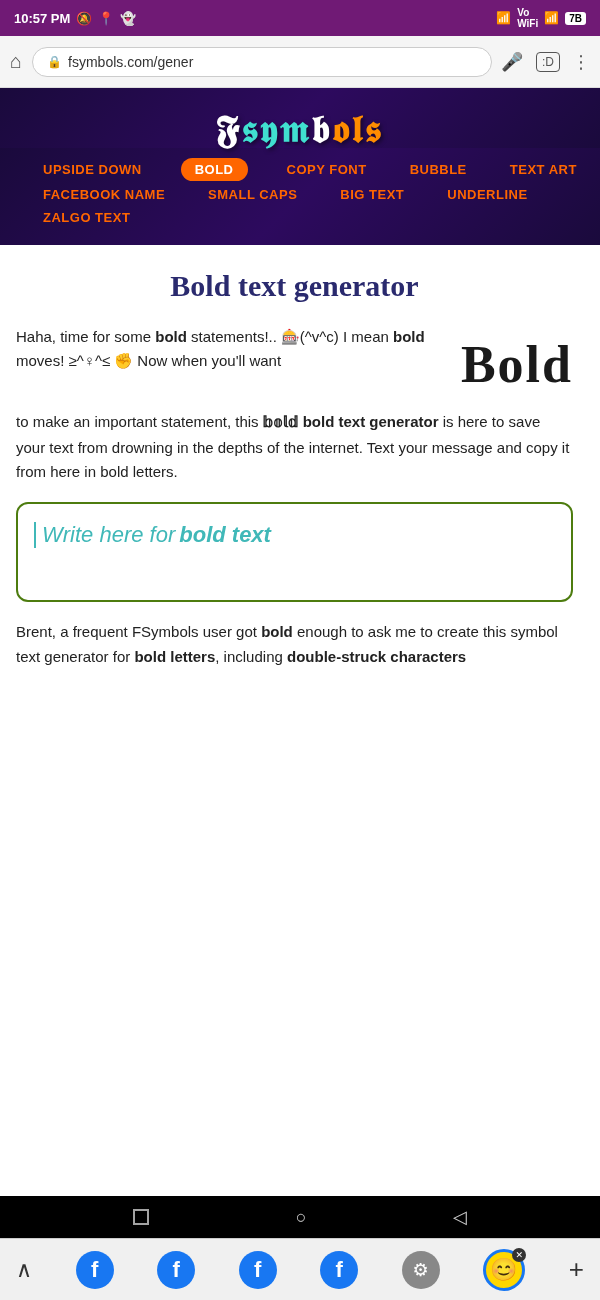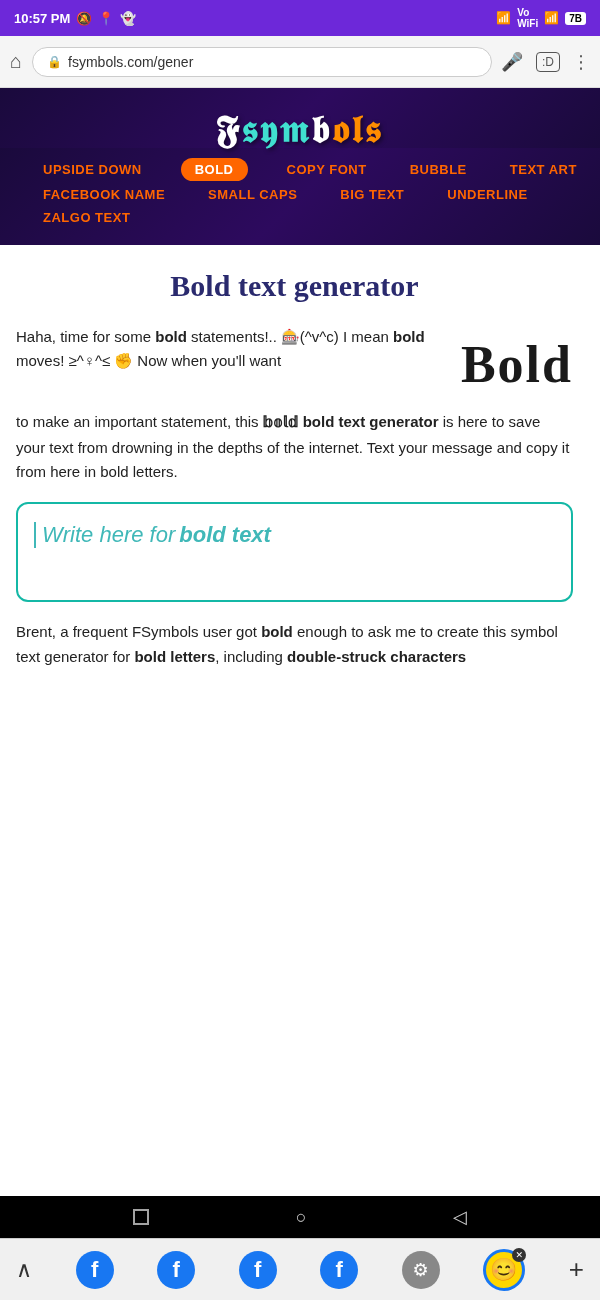--- a/index.html
+++ b/index.html
@@ -7,21 +7,21 @@
     body {
       width: 600px;
       min-height: 1300px;
       font-family: Arial, sans-serif;
       background: #fff;
       overflow-x: hidden;
     }
 
     
     .status-bar {
-      background: #6d28d9;
+      background: #701a75;
       color: #fff;
       display: flex;
       justify-content: space-between;
       align-items: center;
       padding: 6px 14px;
       height: 36px;
       font-size: 13px;
       font-weight: 600;
     }
     .status-left { display: flex; align-items: center; gap: 6px; }
@@ -152,21 +152,21 @@
       font-weight: 900;
       color: #1a1a1a;
       font-family: 'Georgia', serif;
       letter-spacing: 2px;
       white-space: nowrap;
       padding-top: 10px;
     }
 
     
     .text-input-wrapper {
-      border: 2px solid #14b8a6;
+      border: 2px solid #4d7c0f;
       border-radius: 12px;
       padding: 18px 16px;
       margin: 18px 0;
       min-height: 100px;
       background: #fff;
     }
     .text-input-placeholder {
       font-size: 22px;
       color: #40b8b8;
       font-style: italic;

